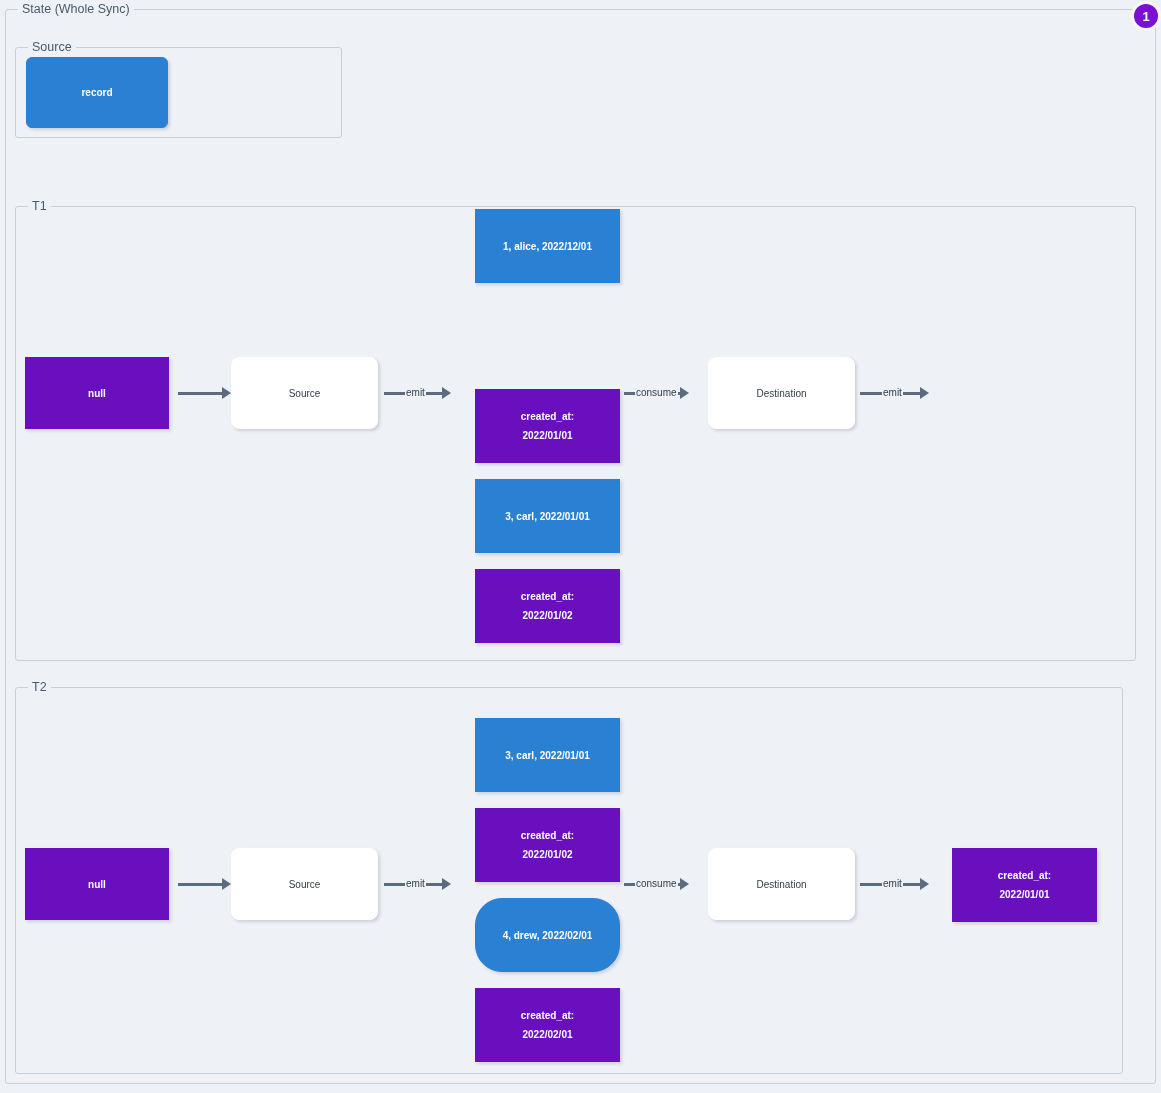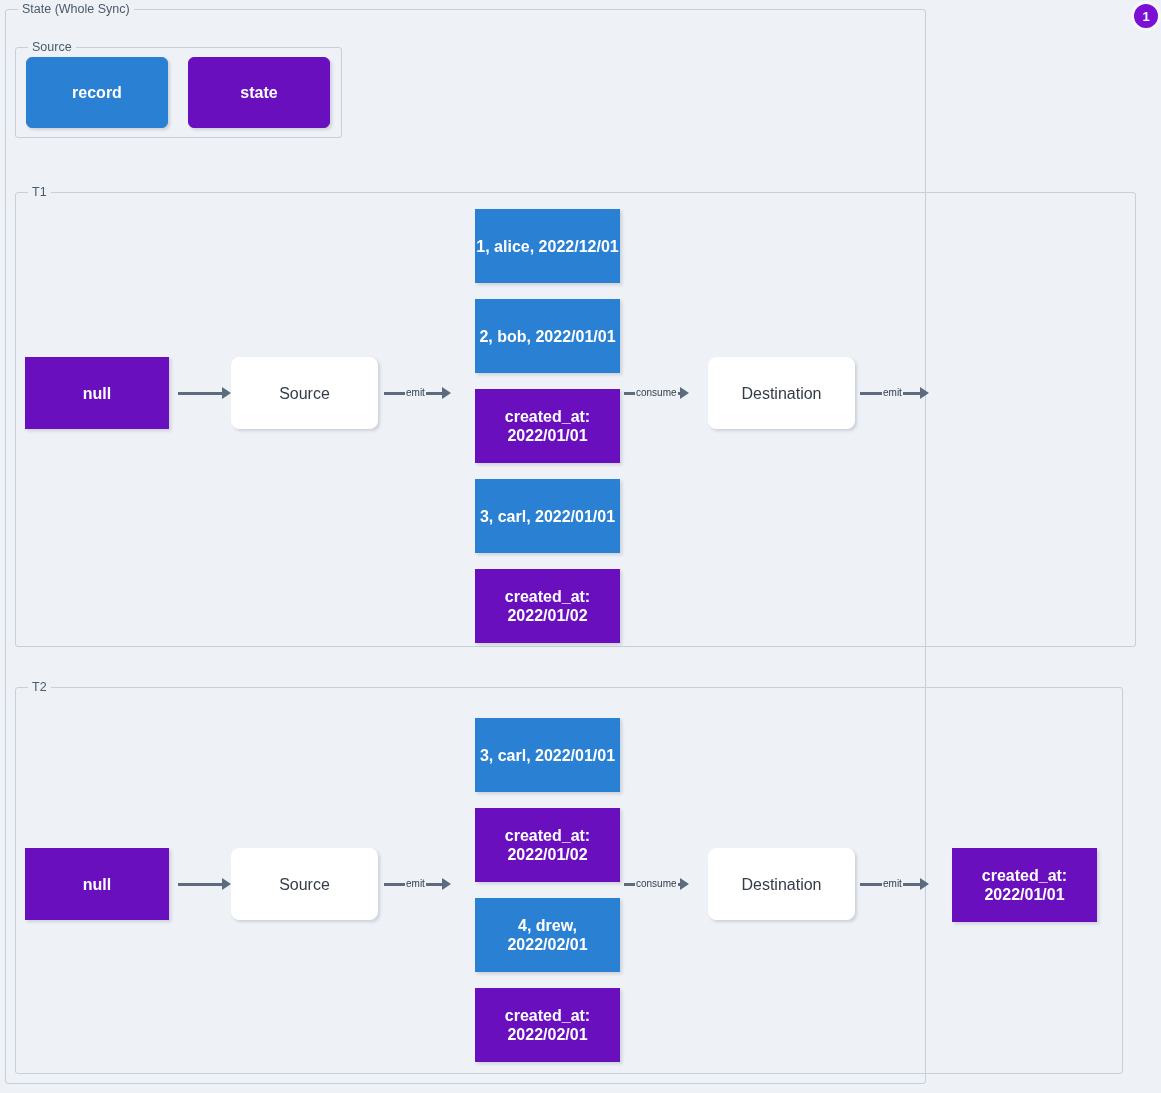--- a/index.html
+++ b/index.html
@@ -37,21 +37,21 @@
   }
 
   
   .node {
     position: absolute;
     box-sizing: border-box;
     display: flex;
     align-items: center;
     justify-content: center;
     text-align: center;
-    font-size: 16px;
+    font-size: 10px;
     line-height: 19px;
     box-shadow: 2px 2px 3px rgba(90,100,120,0.22);
     white-space: pre-line;
   }
   .node.record {
     background: #2a80d2;
     color: #ffffff;
     font-weight: bold;
     border: 1px solid #2a80d2;
   }
@@ -116,54 +116,52 @@
     justify-content: center;
     border: 3px solid #f7f8fa;
     box-sizing: border-box;
   }
 </style>
 </head>
 <body>
 
 <div id="canvas">
 
-  <div class="group" style="left:5px; top:9px; width:921px; height:1075px;">
+  <div class="group" style="left:5px; top:9px; width:1151px; height:1075px;">
     <span class="group-label">State (Whole Sync)</span>
   </div>
 
   <div class="group" style="left:15px; top:47px; width:327px; height:91px;">
     <span class="group-label">Source</span>
   </div>
 
   <div class="node record legend-swatch" style="left:26px; top:57px; width:142px; height:71px;">record</div>
 
-  <div class="node state legend-swatch" style="left:188px; top:57px; width:142px; height:71px;">state</div>
-
-  <div class="group" style="left:15px; top:192px; width:1121px; height:455px;">
+
+  <div class="group" style="left:15px; top:206px; width:1121px; height:455px;">
     <span class="group-label">T1</span>
   </div>
 
   <div class="node state" style="left:25px; top:357px; width:144px; height:72px;">null</div>
 
   <div class="edge" style="left:178px; top:383px; width:53px;">
     <div class="line" style="width:44px;"></div>
     <div class="head"></div>
   </div>
 
   <div class="node plain" style="left:231px; top:357px; width:147px; height:72px;">Source</div>
 
   <div class="edge" style="left:384px; top:383px; width:88px;">
     <div class="line" style="width:21px;"></div>
     <div class="lbl">emit</div>
     <div class="line" style="width:16px;"></div>
     <div class="head"></div>
   </div>
 
   <div class="node record" style="left:475px; top:209px; width:145px; height:74px;">1, alice, 2022/12/01</div>
-  <div class="node record" style="left:475px; top:299px; width:145px; height:74px;">2, bob, 2022/01/01</div>
   <div class="node state" style="left:475px; top:389px; width:145px; height:74px;">created_at:
 2022/01/01</div>
   <div class="node record" style="left:475px; top:479px; width:145px; height:74px;">3, carl, 2022/01/01</div>
   <div class="node state" style="left:475px; top:569px; width:145px; height:74px;">created_at:
 2022/01/02</div>
 
   <div class="edge" style="left:624px; top:383px; width:84px;">
     <div class="line" style="width:11px;"></div>
     <div class="lbl">consume</div>
     <div class="line" style="width:2px;"></div>
@@ -195,21 +193,21 @@
   <div class="edge" style="left:384px; top:874px; width:88px;">
     <div class="line" style="width:21px;"></div>
     <div class="lbl">emit</div>
     <div class="line" style="width:16px;"></div>
     <div class="head"></div>
   </div>
 
   <div class="node record" style="left:475px; top:718px; width:145px; height:74px;">3, carl, 2022/01/01</div>
   <div class="node state" style="left:475px; top:808px; width:145px; height:74px;">created_at:
 2022/01/02</div>
-  <div class="node record" style="left:475px; top:898px; width:145px; height:74px;">4, drew, 2022/02/01</div>
+  <div class="node record" style="left:475px; top:898px; width:145px; height:74px;border-radius:27px;">4, drew, 2022/02/01</div>
   <div class="node state" style="left:475px; top:988px; width:145px; height:74px;">created_at:
 2022/02/01</div>
 
   <div class="edge" style="left:624px; top:874px; width:84px;">
     <div class="line" style="width:11px;"></div>
     <div class="lbl">consume</div>
     <div class="line" style="width:2px;"></div>
     <div class="head"></div>
   </div>
 

